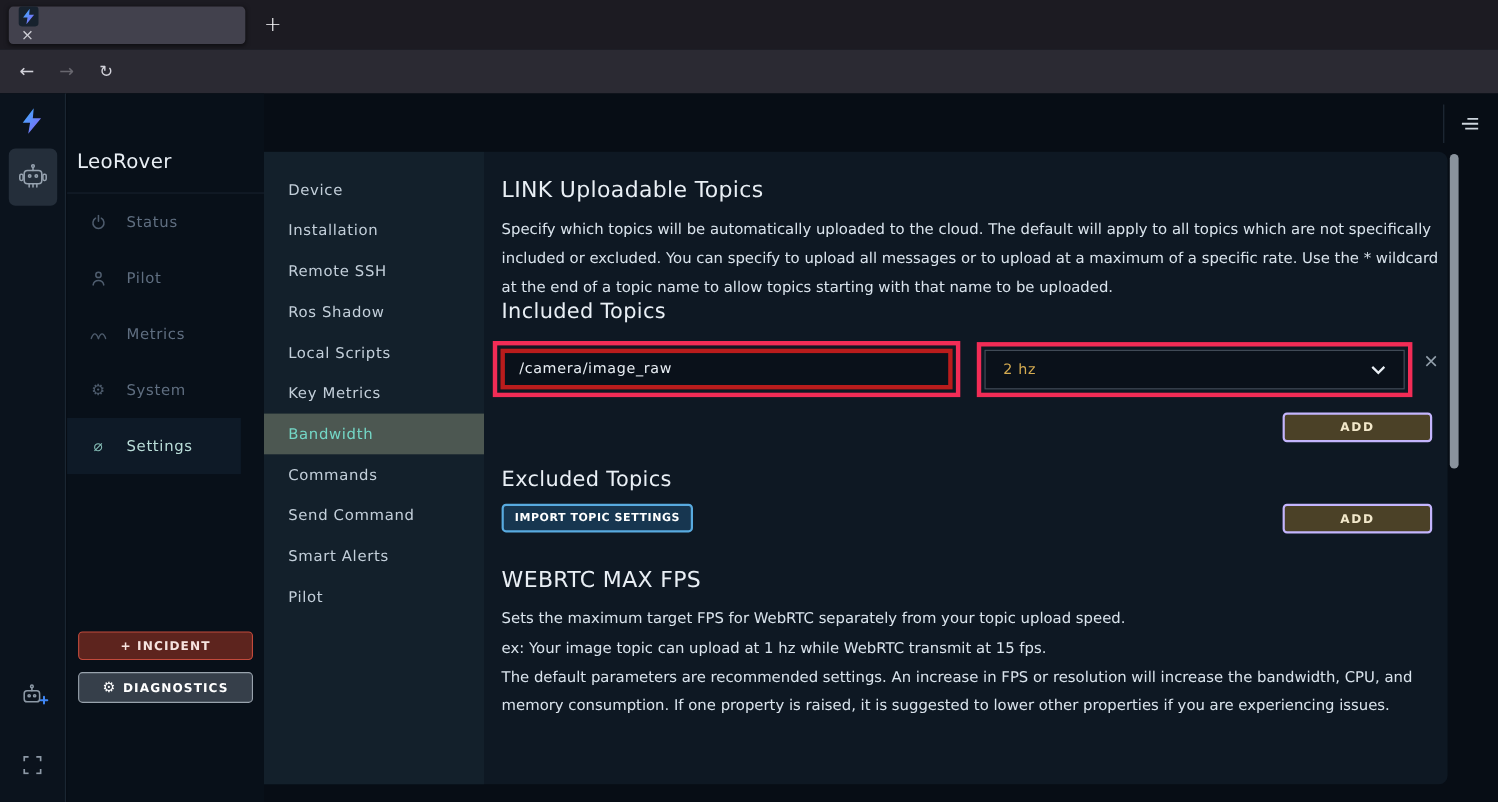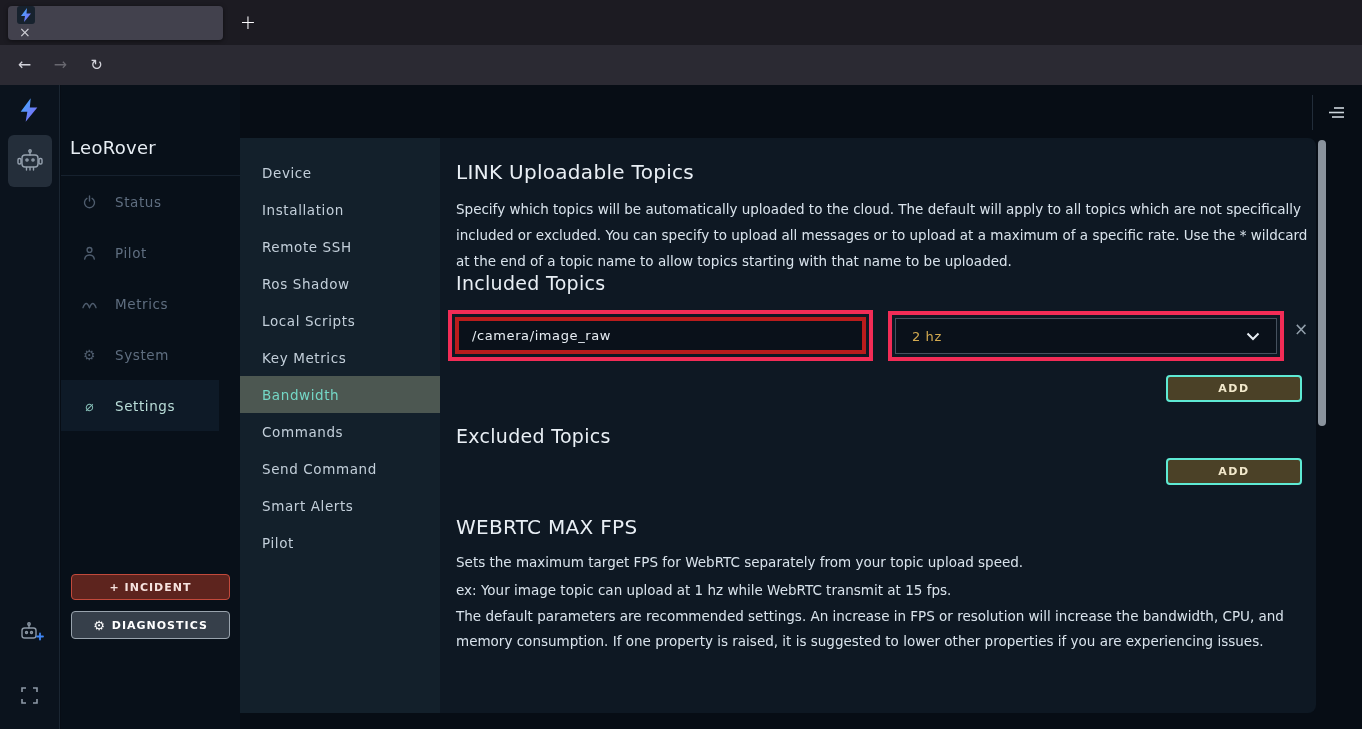--- a/index.html
+++ b/index.html
@@ -75,21 +75,21 @@
   .desc { position:absolute; left:16px; width:856px; font-size:13.5px; line-height:26px; color:#d9e3ec; }
 
   .hl-box { position:absolute; border:4px solid #f22c56; display:flex; padding:3px; }
   .topic-input { flex:1; background:#0a111a; border:4px solid #b91c1c; color:#e9eff5; font-size:13px;
                  padding-left:13px; letter-spacing:.6px; font-family:"DejaVu Sans", sans-serif; outline:none; }
   .select { background:#0a111a; border:1px solid #46515e; display:flex; align-items:center;
             padding:0 16px; color:#d4ab51; font-size:13px; letter-spacing:.6px; }
   .select .chev { margin-left:auto; display:flex; }
   .remove-x { position:absolute; left:849px; top:181px; width:24px; text-align:center; font-size:17px;
               color:#93a0ac; }
-  .add-btn { position:absolute; width:136px; height:27px; background:#4b4127; border:2px solid #5eead4;
+  .add-btn { position:absolute; width:136px; height:27px; background:#4b4127; border:2px solid #c4b5fd;
              border-radius:4px; color:#f2e8cb; font-weight:bold; font-size:11px; letter-spacing:1.5px;
              display:flex; align-items:center; justify-content:center; }
   .import-btn { position:absolute; left:16px; top:320px; height:26px; padding:0 10px; background:#173650;
                 border:2px solid #58aadf; border-radius:4px; color:#fff; font-weight:bold; font-size:10px;
                 letter-spacing:.5px; display:flex; align-items:center; }
   .fps-select { position:absolute; left:16px; top:529px; width:405px; height:36px; border-radius:3px; }
 
   .scroll-thumb { position:absolute; left:1318px; top:55px; width:8px; height:286px; background:#8a939d;
                   border-radius:4px; }
   .appbar-divider { position:absolute; left:1312px; top:10px; width:1px; height:35px; background:#222d3a; }
@@ -333,20 +333,21 @@
               <polyline points="1.5,1.5 7,7 12.5,1.5" fill="none" stroke="#e8eef4" stroke-width="2"></polyline>
             </svg>
         </span>
       </div>
     </div>
     <div class="remove-x">×</div>
 
     <div class="add-btn" style="left:726px; top:237px;">ADD</div>
 
     <div class="h-md" style="top:287px;">Excluded Topics</div>
+    <div class="import-btn">IMPORT TOPIC SETTINGS</div>
     <div class="add-btn" style="left:726px; top:320px;">ADD</div>
 
     <div class="h-lg" style="top:377px;">WEBRTC MAX FPS</div>
     <div class="desc" style="top:411px;">Sets the maximum target FPS for WebRTC separately from your topic upload speed.</div>
     <div class="desc" style="top:439px;">ex: Your image topic can upload at 1 hz while WebRTC transmit at 15 fps.</div>
     <div class="desc" style="top:466px; line-height:25px;">The default parameters are recommended settings. An increase in FPS or resolution will increase the bandwidth, CPU, and memory consumption. If one property is raised, it is suggested to lower other properties if you are experiencing issues.</div>
 
   </div>
 
   <div class="scroll-thumb"></div>

